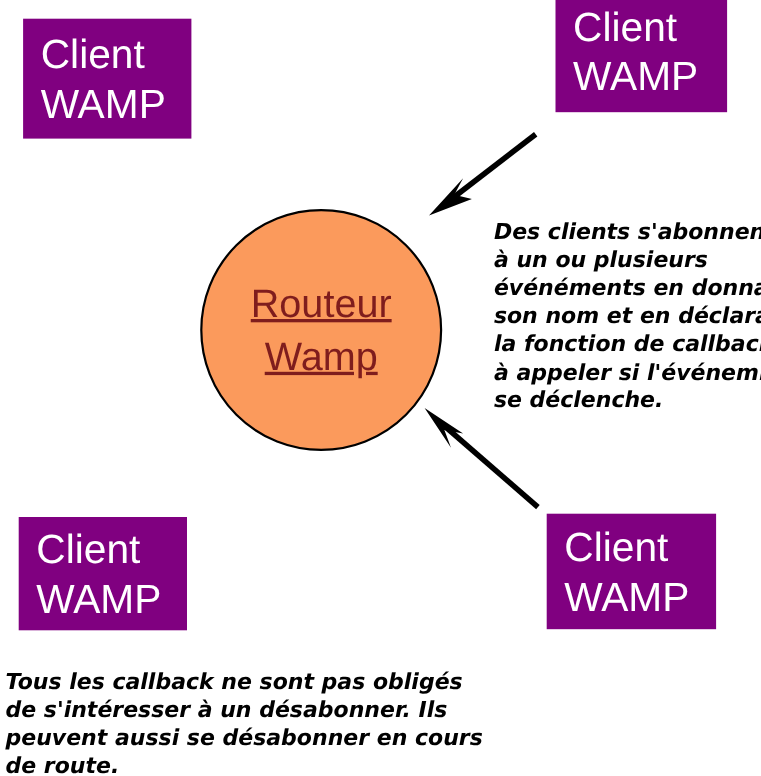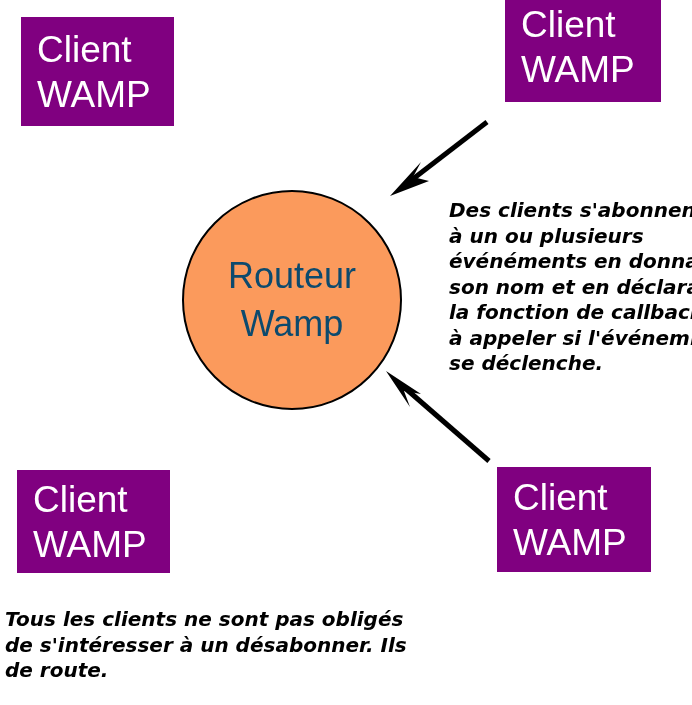--- a/index.html
+++ b/index.html
@@ -51,24 +51,25 @@
     border-radius: 50%;
     background: #fb9a5c;
     border: 2px solid #000000;
     box-sizing: border-box;
     display: flex;
     flex-direction: column;
     align-items: center;
     justify-content: center;
   }
   #router-circle .line {
-    color: #0c4a6e;
+    color: #7f1d1d;
     font-size: 36px;
     line-height: 48px;
     white-space: nowrap;
+    text-decoration: underline;
   }
 
   
   #arrows {
     position: absolute;
     left: 0; top: 0;
     width: 692px; height: 705px;
     pointer-events: none;
   }
 
@@ -142,18 +143,19 @@
     <span class="aline">Des clients s'abonnent</span>
     <span class="aline">à un ou plusieurs</span>
     <span class="aline">événéments en donnant</span>
     <span class="aline">son nom et en déclarant</span>
     <span class="aline">la fonction de callback</span>
     <span class="aline">à appeler si l'événemnt</span>
     <span class="aline">se déclenche.</span>
   </div>
 
   <div id="annotation-bottom" class="annotation">
-    <span class="aline">Tous les clients ne sont pas obligés</span>
+    <span class="aline">Tous les callback ne sont pas obligés</span>
     <span class="aline">de s'intéresser à un désabonner. Ils</span>
+    <span class="aline">peuvent aussi se désabonner en cours</span>
     <span class="aline">de route.</span>
   </div>
 
 </div>
 
 </body></html>

